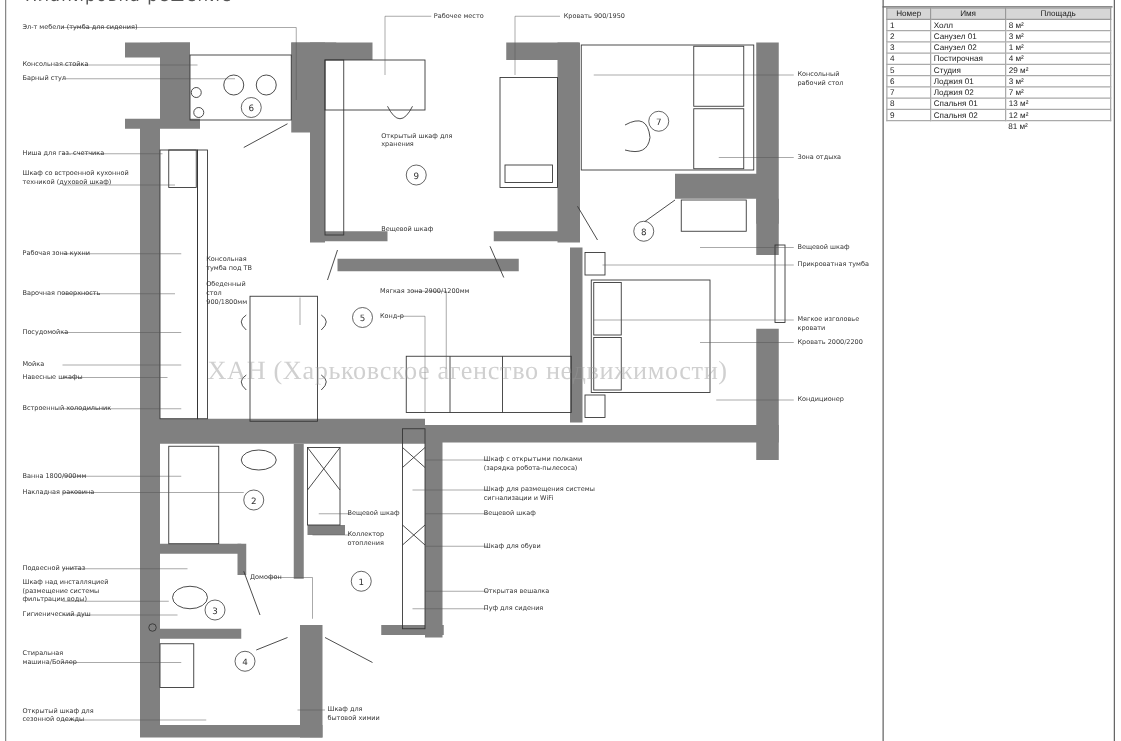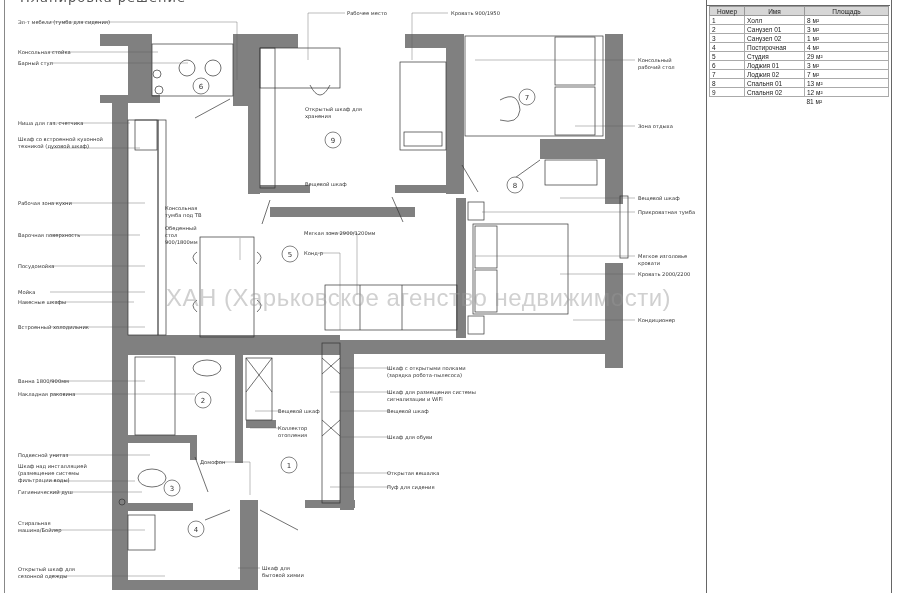--- a/index.html
+++ b/index.html
@@ -2,21 +2,21 @@
 <html><head>
 <meta charset="utf-8">
 <style>
   html,body{margin:0;padding:0;background:#fff;}
   body{width:897px;height:593px;position:relative;overflow:hidden;font-family:"DejaVu Sans",sans-serif;}
   .frame{position:absolute;left:4px;top:0;width:700px;height:593px;border-left:1px solid #888;}
   .title{position:absolute;left:20px;top:-10px;font-size:13px;color:#555;letter-spacing:1px;}
   svg.plan{position:absolute;left:0;top:0;}
   .lbl{position:absolute;font-size:5.2px;color:#333;white-space:nowrap;line-height:7px;}
   .lbl.r{white-space:normal;}
-  .watermark{position:absolute;left:166px;top:284px;font-size:24px;color:rgba(150,150,150,0.45);white-space:nowrap;font-family:Liberation Sans, sans-serif;letter-spacing:0.5px;}
+  .watermark{position:absolute;left:166px;top:284px;font-size:21px;color:rgba(150,150,150,0.45);white-space:nowrap;font-family:Liberation Serif, serif;letter-spacing:0.5px;}
   .tbl-wrap{position:absolute;left:706px;top:0;width:184px;height:593px;border-left:1px solid #666;border-right:1px solid #666;}
   table.rooms{position:absolute;left:709px;top:6px;width:180px;border-collapse:collapse;font-family:"Liberation Sans",sans-serif;font-size:6.5px;color:#222;}
   table.rooms th{background:#d6d6d6;font-weight:normal;border:1px solid #999;padding:0 2px;height:8px;text-align:center;}
   table.rooms td{border:1px solid #aaa;padding:0 2px;height:8px;}
   table.rooms td.noborder{border:none;}
   .topbar{position:absolute;left:706px;top:0;width:184px;height:5px;border-bottom:1px solid #666;}
 </style>
 </head>
 <body>
 

